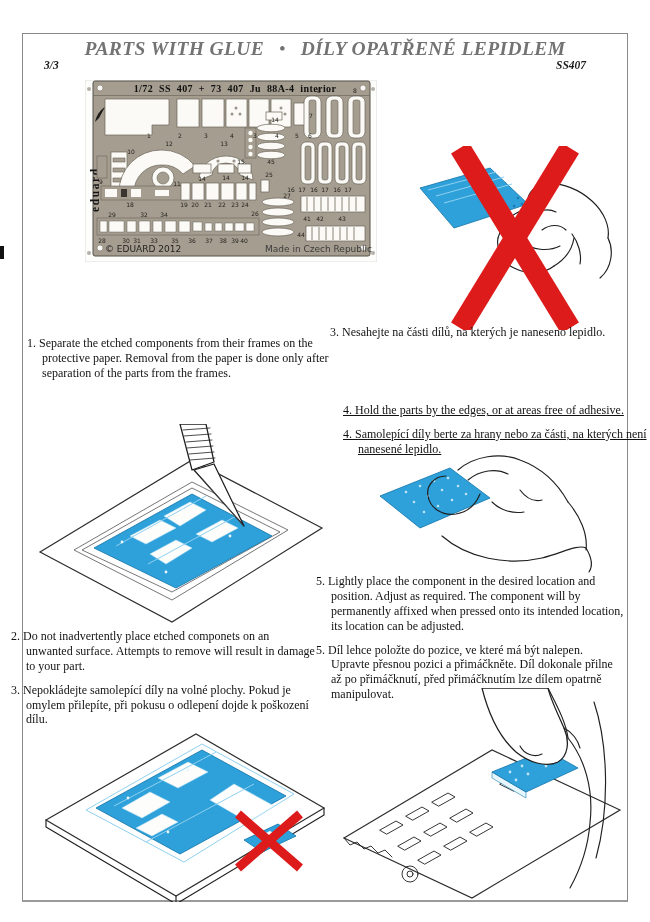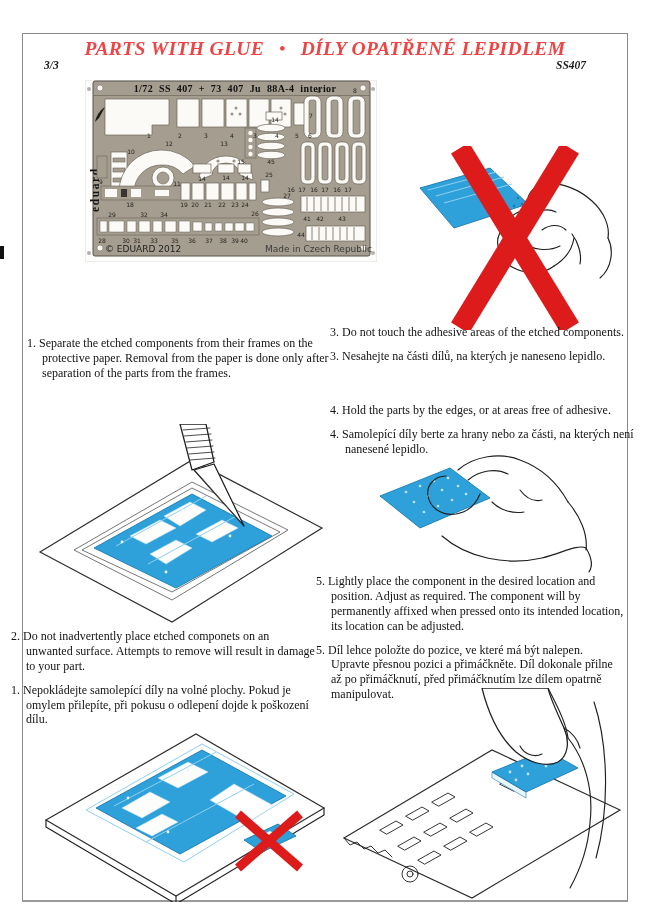--- a/index.html
+++ b/index.html
@@ -16,21 +16,21 @@
     position:absolute;top:11px;
     font:italic bold 11.5px "Liberation Serif", serif;color:#1c1c1c;margin-top:48px;
   }
   .page-frame{
     position:absolute;left:22px;top:33px;width:604px;height:866px;
     border:1px solid #8a8a8a;border-bottom:2px solid #9a9a9a;
   }
   .print-mark{position:absolute;left:0;top:246px;width:4px;height:13px;background:#111;}
   .doc-title{
     position:absolute;left:22px;top:38px;width:606px;text-align:center;
-    font:italic bold 19.5px "Liberation Serif", serif;color:#ef4444;letter-spacing:.4px;
+    font:italic bold 19.5px "Liberation Serif", serif;color:#737373;letter-spacing:.4px;
     white-space:nowrap;
   }
   .doc-title .sep{display:inline-block;margin:0 15px;font-size:17px;transform:translateY(-1px);}
   .abs{position:absolute;}
   .tb{position:absolute;font-size:12px;line-height:1.24;color:#121212;}
   .tb p{margin:0 0 9px 0;text-indent:-15px;padding-left:15px;}
   
   .fret-head{font:bold 10px "Liberation Serif", serif;fill:#101010;letter-spacing:.4px;word-spacing:3px;}
   .fret-brand{font:bold 11.5px "Liberation Serif", serif;fill:#151515;letter-spacing:1.6px;}
   .fret-copy{font:9px "DejaVu Sans", sans-serif;fill:#222;}
@@ -285,29 +285,28 @@
     <path d="M152,120 C162,114 170,104 172,92"></path>
     <path d="M170,88 C176,96 180,108 178,118"></path>
   </g>
   <g class="xline-big">
     <line x1="58" y1="2" x2="168" y2="182"></line>
     <line x1="168" y1="2" x2="58" y2="182"></line>
   </g>
 </svg>
 
 <div class="tb" style="left:330px;top:325px;width:306px;">
-  <p>3. Do not touch the adhesive areas of the etched components.</p>
   <p>3. Nesahejte na části dílů, na kterých je naneseno lepidlo.</p>
 </div>
 
 <div class="tb" style="left:27px;top:336px;width:304px;">
   <p>1. Separate the etched components from their frames on the protective paper. Removal from the paper is done only after separation of the parts from the frames.</p>
 </div>
 
-<div class="tb" style="left:330px;top:403px;width:306px;">
+<div class="tb" style="left:343px;top:403px;width:306px;text-decoration:underline;">
   <p>4. Hold the parts by the edges, or at areas free of adhesive.</p>
   <p>4. Samolepící díly berte za hrany nebo za části, na kterých není nanesené lepidlo.</p>
 </div>
 
 <svg class="abs" style="left:30px;top:424px;" width="300" height="205" viewBox="0 0 300 205">
   <polygon class="iso" points="10,128 162,36 292,104 142,198"></polygon>
   <polygon class="iso" style="stroke:#666;stroke-width:.9" points="44,126 162,58 258,106 142,176"></polygon>
   <polygon class="iso-thin" points="52,126 162,64 250,108 142,168"></polygon>
   <g>
     <polygon class="bluepart" points="64,124 162,70 242,112 146,164"></polygon>
@@ -361,21 +360,21 @@
   </g>
 </svg>
 
 <div class="tb" style="left:316px;top:574px;width:308px;">
   <p>5. Lightly place the component in the desired location and position. Adjust as required. The component will by permanently affixed when pressed onto its intended location, its location can be adjusted.</p>
   <p>5. Díl lehce položte do pozice, ve které má být nalepen. Upravte přesnou pozici a přimáčkněte. Díl dokonale přilne až po přimáčknutí, před přimáčknutím lze dílem opatrně manipulovat.</p>
 </div>
 
 <div class="tb" style="left:11px;top:629px;width:304px;">
   <p>2. Do not inadvertently place etched componets on an unwanted surface. Attempts to remove will result in damage to your part.</p>
-  <p>1. Nepokládejte samolepící díly na volné plochy. Pokud je omylem přilepíte, při pokusu o odlepení dojde k poškození dílu.</p>
+  <p>3. Nepokládejte samolepící díly na volné plochy. Pokud je omylem přilepíte, při pokusu o odlepení dojde k poškození dílu.</p>
 </div>
 
 <svg class="abs" style="left:38px;top:724px;" width="290" height="178" viewBox="0 0 290 178">
   <polygon class="iso" points="8,96 158,10 286,84 138,172"></polygon>
   <path class="sketch" d="M8,96 L8,103 L138,180 L138,172 M286,84 L286,91 L138,180"></path>
   <polygon class="blueline" points="48,86 164,20 256,70 146,138" fill="none"></polygon>
   <g>
     <polygon class="bluepart" points="58,84 164,26 248,72 142,130"></polygon>
     <polygon class="bluecut" points="84,84 112,68 132,78 104,94"></polygon>
     <polygon class="bluecut" points="120,54 150,38 170,48 140,64"></polygon>

